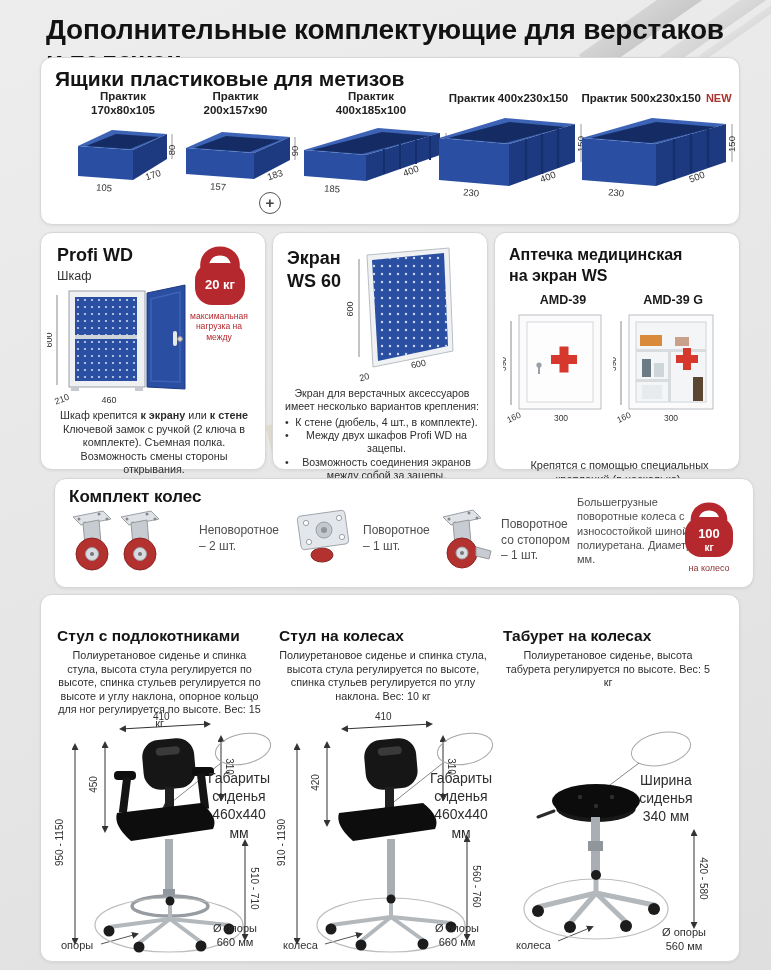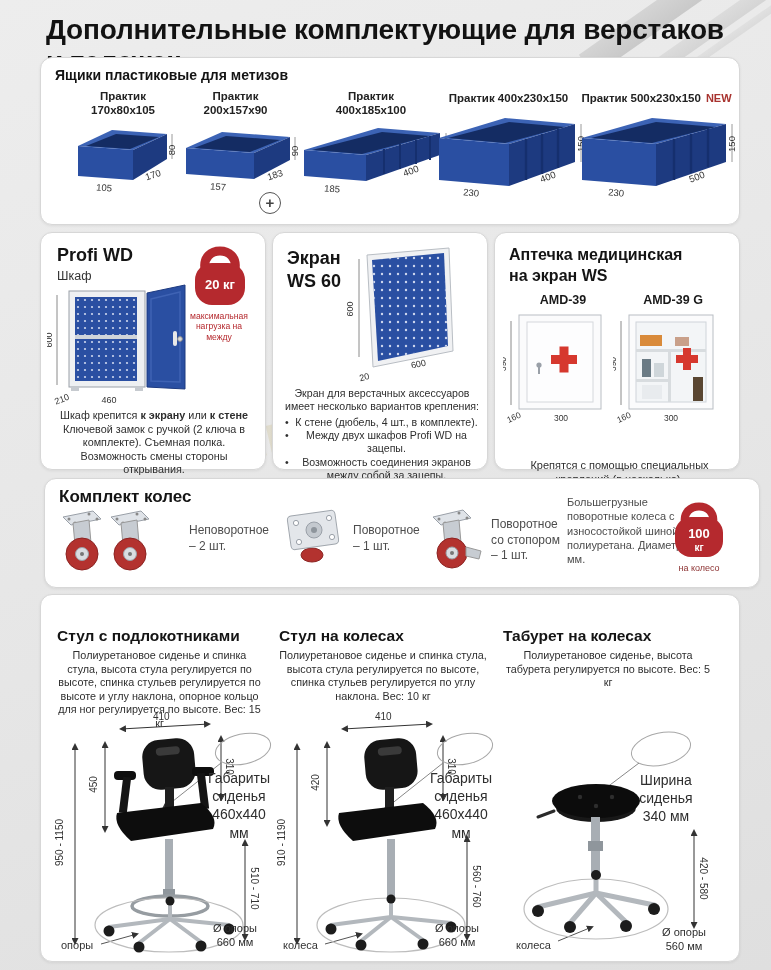--- a/index.html
+++ b/index.html
@@ -1,20 +1,20 @@
 <!DOCTYPE html>
 <html><head>
 <meta charset="utf-8">
 <style>
   html,body{margin:0;padding:0;background:#d9d9d9;font-family:"Liberation Sans",sans-serif;}
   #page{position:relative;width:771px;height:970px;background:linear-gradient(160deg,#ededed 0%,#e6e6e6 55%,#dfdfdf 100%);overflow:hidden;}
   .stripe{position:absolute;transform:rotate(-35deg);background:linear-gradient(#d4d4d4,#c9c9c9);}
   .card{position:absolute;background:#ffffff;border:1px solid #d7d7d7;border-radius:12px;box-shadow:0 1px 3px rgba(0,0,0,.07);}
   .page-title{position:absolute;left:46px;top:14px;width:700px;font-size:28px;font-weight:800;color:#121212;letter-spacing:-0.2px;}
-  .sec-title{position:absolute;font-size:14px;font-weight:800;color:#141414;}
+  .sec-title{position:absolute;font-size:21px;font-weight:800;color:#141414;}
   .prod-name{position:absolute;text-align:center;font-size:11.5px;font-weight:700;color:#222;line-height:1.25;}
   .new-badge{color:#a8332f;font-weight:800;margin-left:5px;font-size:11px;}
   .opt-icon{position:absolute;width:20px;height:20px;border:1.6px solid #555;border-radius:50%;color:#444;font-size:15px;font-weight:700;text-align:center;line-height:19px;background:#fff;}
   .opt-text{position:absolute;font-size:11.5px;font-weight:800;color:#1c1c1c;line-height:1.3;}
   .h2{position:absolute;font-size:18px;font-weight:800;color:#141414;}
   .sub{position:absolute;font-size:12.5px;color:#333;}
   .desc{position:absolute;font-size:10.8px;color:#2e2e2e;line-height:1.26;text-align:center;}
   .desc b{font-weight:800;margin-top:35px;}
   .kb-caption{position:absolute;text-align:center;font-size:8.6px;line-height:1.2;color:#b5292e;}
   .bullets{margin:2px 0 0 0;padding:0;list-style:none;}
@@ -248,21 +248,21 @@
       <text x="12" y="113" font-size="8.5" fill="#333" transform="rotate(-24 12 113)" text-anchor="middle">160</text>
       <text x="58" y="114" font-size="8.5" fill="#333" text-anchor="middle">300</text>
     </svg>
 
     <div class="desc" style="left:12px;top:198px;width:225px;font-size:11px;margin-top:28px;">
       <div>Крепятся с помощью специальных</div>
       <div>креплений (в несколько).</div>
     </div>
   </div>
 
-  <div class="card" style="left:44px;top:478px;width:698px;height:108px;padding-left:16px;">
+  <div class="card" style="left:54px;top:478px;width:698px;height:108px;">
     <div class="sec-title" style="left:14px;top:8px;font-size:17px;">Комплект колес</div>
 
     <svg style="position:absolute;left:14px;top:28px;" width="46" height="68" viewBox="0 0 46 68">
       <polygon points="4,10 34,4 42,12 12,18" fill="#dfe3e8" stroke="#9aa0a8"></polygon>
       <circle cx="10" cy="12" r="1.5" fill="#888"></circle>
         <circle cx="30" cy="7" r="1.5" fill="#888"></circle>
         <circle cx="38" cy="12" r="1.5" fill="#888"></circle>
         <circle cx="16" cy="16" r="1.5" fill="#888"></circle>
       <polygon points="14,16 30,13 32,36 16,38" fill="#c7ccd2" stroke="#999"></polygon>
       <circle cx="23" cy="47" r="16" fill="#b3322f" stroke="#8c2422"></circle>

